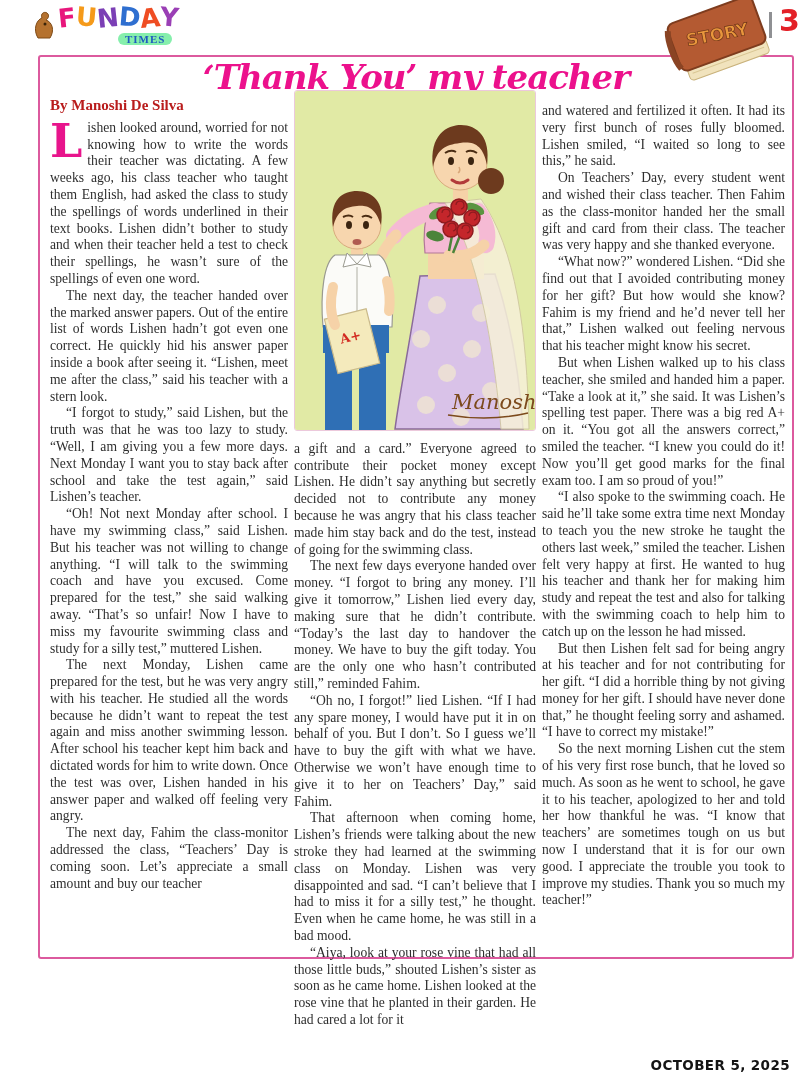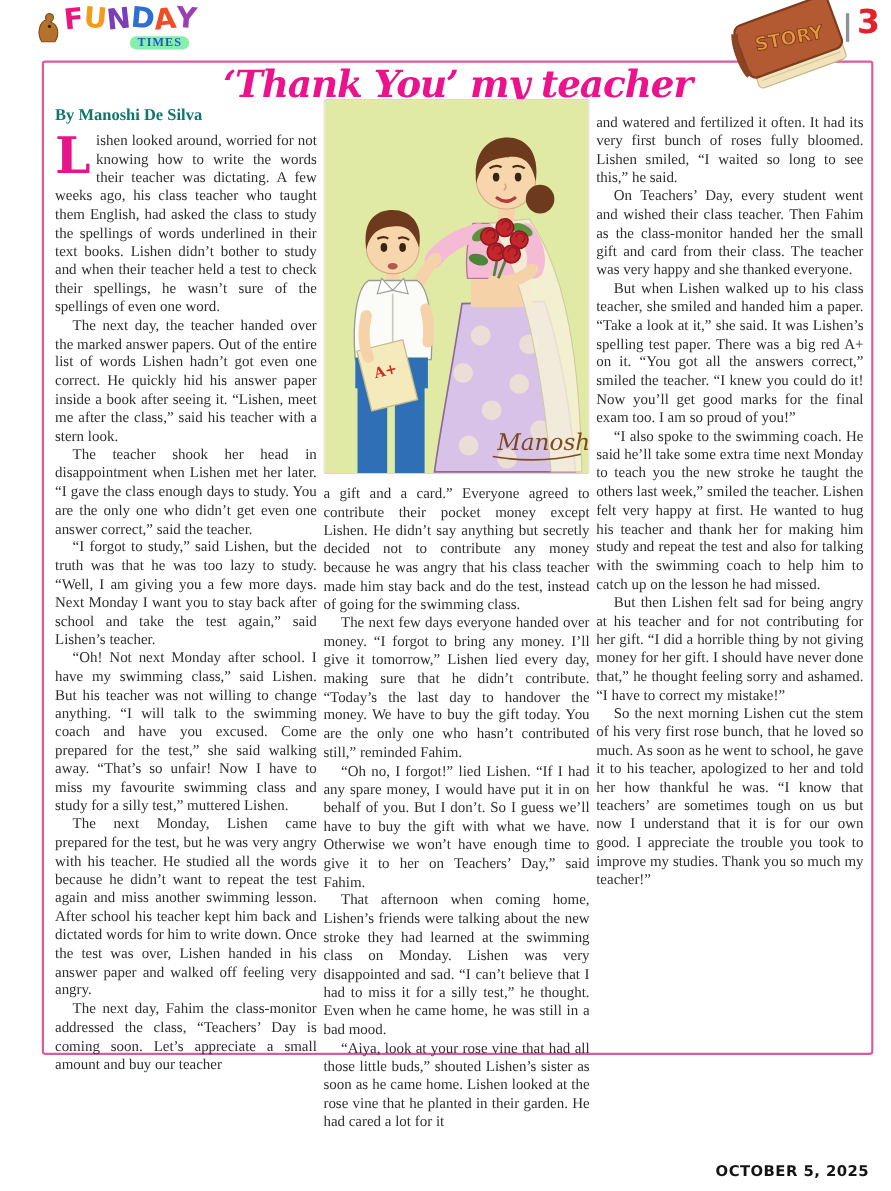--- a/index.html
+++ b/index.html
@@ -29,21 +29,21 @@
         font-family:"DejaVu Sans", sans-serif; font-weight:800; font-size:30px;
         line-height:1; }
 
   
   .frame { position:absolute; left:38px; top:55px; width:756px; height:904px;
         border:2px solid #dc5a9e; border-radius:3px; background:#fff; }
   .title { position:absolute; left:0; right:0; top:0px; text-align:center;
         font-family:"DejaVu Serif", serif; font-style:italic; font-weight:800;
         font-size:34px; letter-spacing:-1px; color:#ec118c; }
   .byline { font-family:"Liberation Serif", serif; font-weight:700;
-        font-size:15px; color:#0f766e; margin-bottom:6px; }
+        font-size:15px; color:#b91c1c; margin-bottom:6px; }
 
   .col { position:absolute; overflow:hidden; text-align:justify;
         font-size:13.6px; line-height:16.8px; color:#2e2e2e; }
   .col p { margin:0; }
   .col p.ind { text-indent:16px; }
   .col1 { left:10px;  top:40px;  width:238px; height:950px; }
   .col2 { left:254px; top:33px;  width:242px; height:957px; }
   .col3 { left:502px; top:46px;  width:243px; height:944px; }
 
   .dropcap { float:left; font-family:"DejaVu Serif", serif; font-weight:800;
@@ -88,21 +88,20 @@
   <div class="page-sep"></div>
   <div class="page-num">3</div>
 
   <div class="frame">
     <div class="title">‘Thank You’ my teacher</div>
 
     <div class="col col1">
       <div class="byline">By Manoshi De Silva</div>
       <p><span class="dropcap">L</span><span>ishen looked around, worried for not knowing how to write the words their teacher was dictating. A few weeks ago, his class teacher who taught them English, had asked the class to study the spellings of words underlined in their text books. Lishen didn’t bother to study and when their teacher held a test to check their spellings, he wasn’t sure of the spellings of even one word.</span></p>
       <p class="ind">The next day, the teacher handed over the marked answer papers. Out of the entire list of words Lishen hadn’t got even one correct. He quickly hid his answer paper inside a book after seeing it. “Lishen, meet me after the class,” said his teacher with a stern look.</p>
-      <p class="ind">The teacher shook her head in disappointment when Lishen met her later. “I gave the class enough days to study. You are the only one who didn’t get even one answer correct,” said the teacher.</p>
       <p class="ind">“I forgot to study,” said Lishen, but the truth was that he was too lazy to study. “Well, I am giving you a few more days. Next Monday I want you to stay back after school and take the test again,” said Lishen’s teacher.</p>
       <p class="ind">“Oh! Not next Monday after school. I have my swimming class,” said Lishen. But his teacher was not willing to change anything. “I will talk to the swimming coach and have you excused. Come prepared for the test,” she said walking away. “That’s so unfair! Now I have to miss my favourite swimming class and study for a silly test,” muttered Lishen.</p>
       <p class="ind">The next Monday, Lishen came prepared for the test, but he was very angry with his teacher. He studied all the words because he didn’t want to repeat the test again and miss another swimming lesson. After school his teacher kept him back and dictated words for him to write down. Once the test was over, Lishen handed in his answer paper and walked off feeling very angry.</p>
       <p class="ind">The next day, Fahim the class-monitor addressed the class, “Teachers’ Day is coming soon. Let’s appreciate a small amount and buy our teacher</p>
     </div>
 
     <div class="col col2">
       <svg class="illus" viewBox="0 0 240 339">
         <rect width="240" height="339" fill="#e1eaa5"></rect>
 
@@ -190,20 +189,21 @@
       <p>a gift and a card.” Everyone agreed to contribute their pocket money except Lishen. He didn’t say anything but secretly decided not to contribute any money because he was angry that his class teacher made him stay back and do the test, instead of going for the swimming class.</p>
       <p class="ind">The next few days everyone handed over money. “I forgot to bring any money. I’ll give it tomorrow,” Lishen lied every day, making sure that he didn’t contribute. “Today’s the last day to handover the money. We have to buy the gift today. You are the only one who hasn’t contributed still,” reminded Fahim.</p>
       <p class="ind">“Oh no, I forgot!” lied Lishen. “If I had any spare money, I would have put it in on behalf of you. But I don’t. So I guess we’ll have to buy the gift with what we have. Otherwise we won’t have enough time to give it to her on Teachers’ Day,” said Fahim.</p>
       <p class="ind">That afternoon when coming home, Lishen’s friends were talking about the new stroke they had learned at the swimming class on Monday. Lishen was very disappointed and sad. “I can’t believe that I had to miss it for a silly test,” he thought. Even when he came home, he was still in a bad mood.</p>
       <p class="ind">“Aiya, look at your rose vine that had all those little buds,” shouted Lishen’s sister as soon as he came home. Lishen looked at the rose vine that he planted in their garden. He had cared a lot for it</p>
     </div>
 
     <div class="col col3">
       <p>and watered and fertilized it often. It had its very first bunch of roses fully bloomed. Lishen smiled, “I waited so long to see this,” he said.</p>
       <p class="ind">On Teachers’ Day, every student went and wished their class teacher. Then Fahim as the class-monitor handed her the small gift and card from their class. The teacher was very happy and she thanked everyone.</p>
+      <p class="ind">“What now?” wondered Lishen. “Did she find out that I avoided contributing money for her gift? But how would she know? Fahim is my friend and he’d never tell her that,” Lishen walked out feeling nervous that his teacher might know his secret.</p>
       <p class="ind">But when Lishen walked up to his class teacher, she smiled and handed him a paper. “Take a look at it,” she said. It was Lishen’s spelling test paper. There was a big red A+ on it. “You got all the answers correct,” smiled the teacher. “I knew you could do it! Now you’ll get good marks for the final exam too. I am so proud of you!”</p>
       <p class="ind">“I also spoke to the swimming coach. He said he’ll take some extra time next Monday to teach you the new stroke he taught the others last week,” smiled the teacher. Lishen felt very happy at first. He wanted to hug his teacher and thank her for making him study and repeat the test and also for talking with the swimming coach to help him to catch up on the lesson he had missed.</p>
       <p class="ind">But then Lishen felt sad for being angry at his teacher and for not contributing for her gift. “I did a horrible thing by not giving money for her gift. I should have never done that,” he thought feeling sorry and ashamed. “I have to correct my mistake!”</p>
       <p class="ind">So the next morning Lishen cut the stem of his very first rose bunch, that he loved so much. As soon as he went to school, he gave it to his teacher, apologized to her and told her how thankful he was. “I know that teachers’ are sometimes tough on us but now I understand that it is for our own good. I appreciate the trouble you took to improve my studies. Thank you so much my teacher!”</p>
     </div>
   </div>
 
   <div class="date">OCTOBER 5, 2025</div>
 </div>
 

